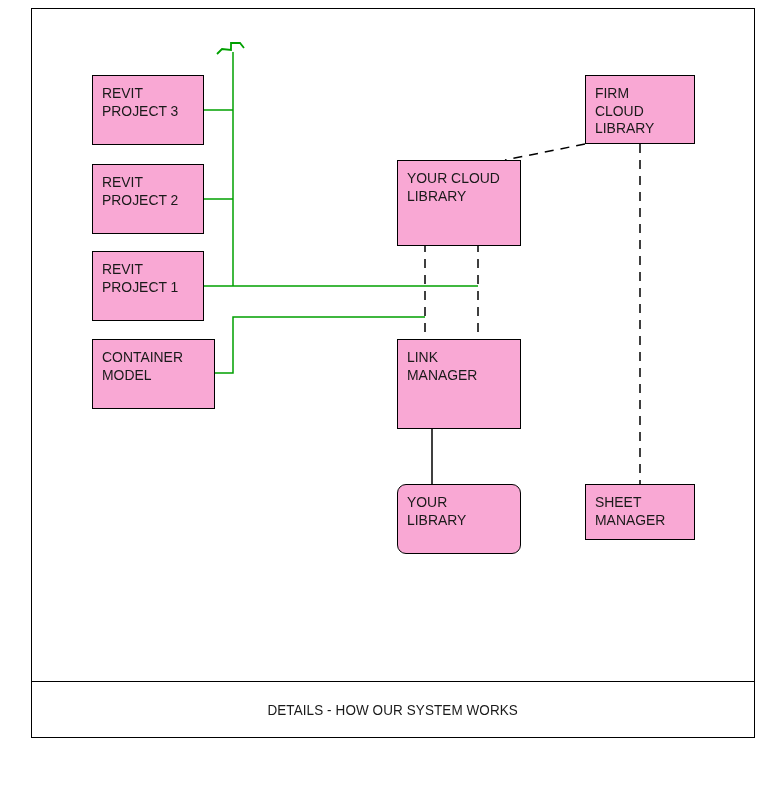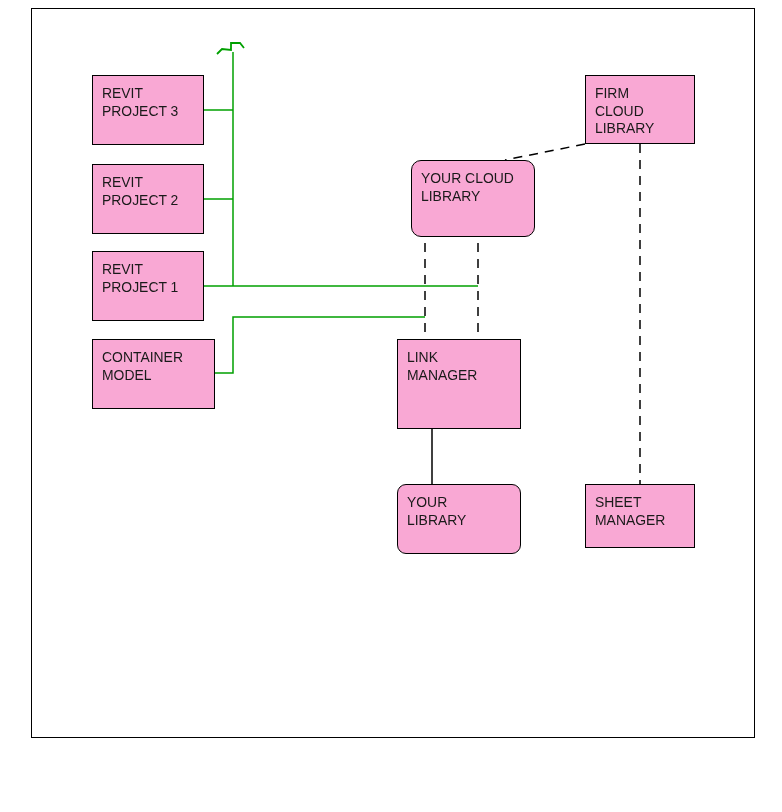--- a/index.html
+++ b/index.html
@@ -125,43 +125,46 @@
 PROJECT 2</div>
       </div>
       <div class="node" style="left: 92px; top: 251px; width: 112px; height: 70px;">
         <div class="label">REVIT
 PROJECT 1</div>
       </div>
       <div class="node" style="left: 92px; top: 339px; width: 123px; height: 70px;">
         <div class="label">CONTAINER
 MODEL</div>
       </div>
-      <div class="node" style="left: 411px; top: 160px; width: 124px; height: 77px; border-radius: 10px;">
+      <div class="node" style="left: 397px; top: 160px; width: 124px; height: 86px;">
         <div class="label">YOUR  CLOUD
 LIBRARY</div>
       </div>
       <div class="node" style="left: 585px; top: 75px; width: 110px; height: 69px;">
         <div class="label">FIRM
 CLOUD
 LIBRARY</div>
       </div>
       <div class="node" style="left: 397px; top: 339px; width: 124px; height: 90px;">
         <div class="label">LINK
 MANAGER</div>
       </div>
       <div class="node" style="left: 397px; top: 484px; width: 124px; height: 70px; border-radius: 9px;">
         <div class="label">YOUR
 LIBRARY</div>
       </div>
-      <div class="node" style="left: 585px; top: 484px; width: 110px; height: 64px;">
+      <div class="node" style="left: 585px; top: 484px; width: 110px; height: 56px;">
         <div class="label">SHEET
 MANAGER</div>
       </div>
     </div>
 
+  <div class="title-strip">
+    <span class="title-strip-text">DETAILS - HOW OUR SYSTEM WORKS</span>
+  </div>
 
   <div class="footer">
     
     
     
     
   </div>
 
 </div>
 

